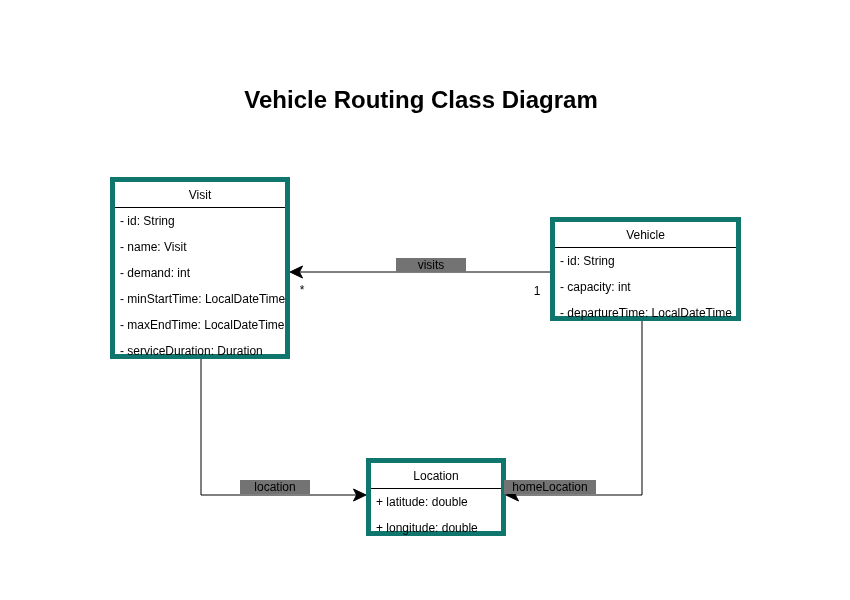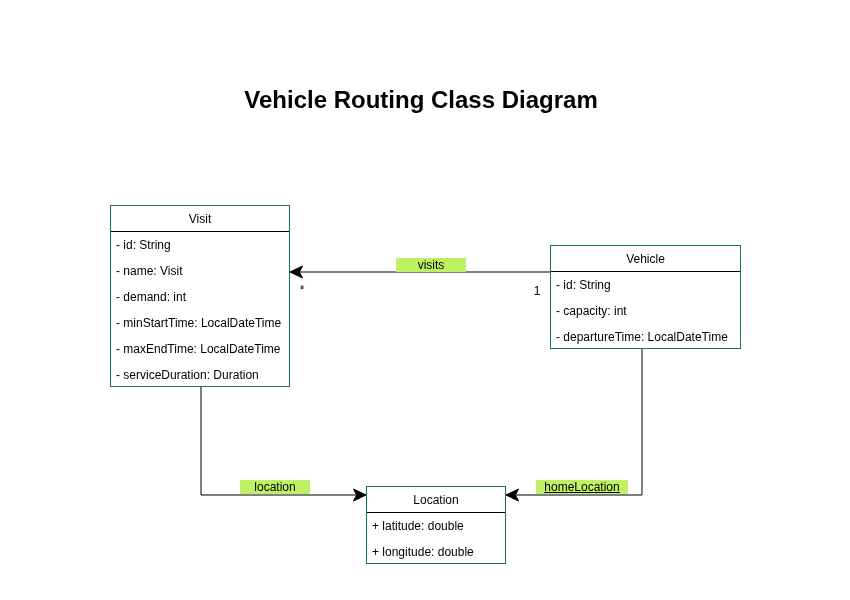--- a/index.html
+++ b/index.html
@@ -20,25 +20,24 @@
     left: 0; right: 8px; top: 86px;
     text-align: center;
     font-size: 24px;
     font-weight: bold;
     line-height: 28px;
     color: #000000;
   }
   .uml-class {
     position: absolute;
     background: #ffffff;
-    border: 1px solid #0f766e;
+    border: 5px solid #0f766e;
     box-sizing: border-box;
     font-size: 12px;
     color: #000000;
-    margin-top: 28px;
   }
   .uml-class .class-header {
     height: 26px;
     border-bottom: 1px solid #000000;
     display: flex;
     align-items: center;
     justify-content: center;
     box-sizing: border-box;
   }
   .uml-class .class-attr {
@@ -58,27 +57,27 @@
     position: absolute;
     left: 0; top: 0;
     width: 850px; height: 600px;
     pointer-events: none;
   }
   .edge-label {
     position: absolute;
     font-size: 12px;
     line-height: 14px;
     text-align: center;
-    background: #bef264;
+    background: #737373;
     color: #000000;
     white-space: nowrap;
   }
   #label-visits       { left: 396px; top: 258px; width: 70px; }
   #label-location     { left: 240px; top: 480px; width: 70px; }
-  #label-homelocation { left: 536px; top: 480px; width: 92px; text-decoration: underline; }
+  #label-homelocation { left: 504px; top: 480px; width: 92px; }
   .multiplicity {
     position: absolute;
     font-size: 12px;
     line-height: 14px;
     color: #000000;
     background: #ffffff;
     text-align: center;
   }
   #mult-visits-target { left: 296px; top: 283px; width: 12px; }
   #mult-visits-source { left: 530px; top: 284px; width: 14px; }

